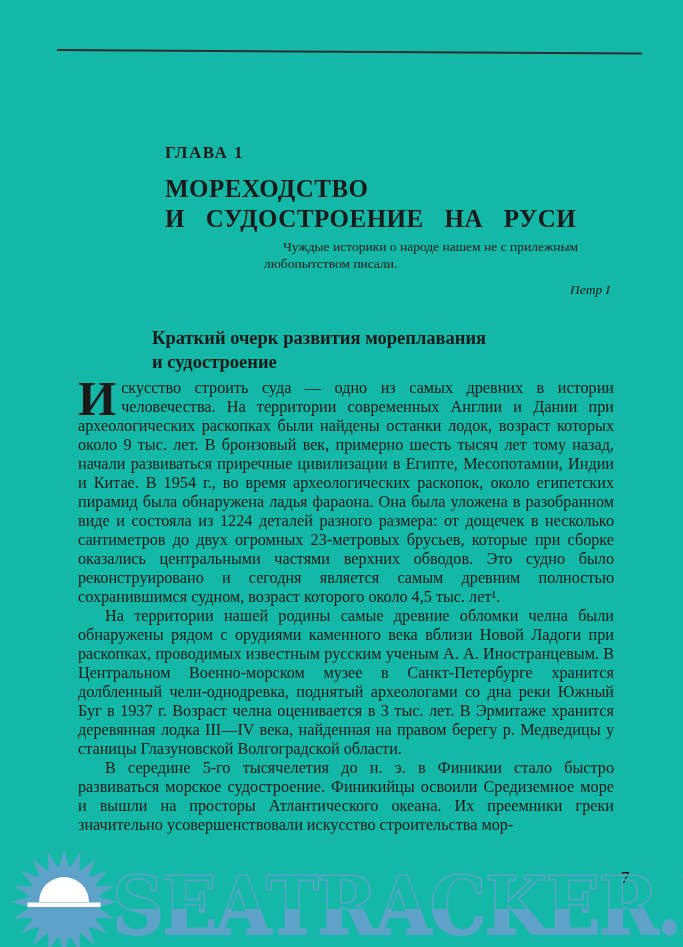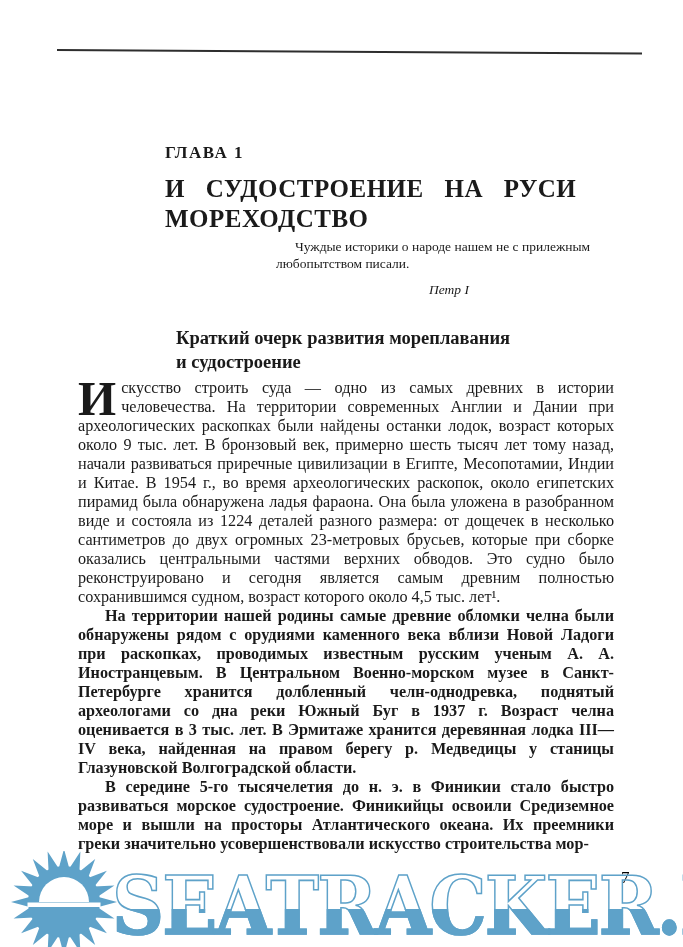--- a/index.html
+++ b/index.html
@@ -2,21 +2,21 @@
 <html style="--wm: #5EA2C9;"><head>
 <meta charset="utf-8">
 <style>
   :root { --wm: #5EA2C9; }
   * { box-sizing: border-box; }
   html, body { margin: 0; padding: 0; background: #e8e8e8; }
   .page {
     position: relative;
     width: 683px; height: 947px;
     margin: 0 auto;
-    background: #ffffff;
+    background: #14b8a6;
     overflow: hidden;
     font-family: "Liberation Serif", serif;
     color: #1a1a1a;
   }
   .top-rule {
     position: absolute;
     left: 57px; top: 49px;
     width: 585px; height: 2px;
     background: #2e2e2e;
     transform: rotate(0.35deg);
@@ -28,39 +28,39 @@
   }
   .chapter-title {
     margin: 11px 0 0 0;
     font-size: 25px; font-weight: bold;
     line-height: 30px;
     letter-spacing: 0.5px;
     word-spacing: 14px;
   }
   .epigraph {
     position: absolute; left: 264px; top: 238px; width: 348px;
-    font-size: 13.5px; line-height: 17px; margin-left: 12px;
+    font-size: 13.5px; line-height: 17px;
   }
   .epigraph-text { margin: 0; text-indent: 19px; }
   .epigraph-attr {
     margin: 9px 2px 0 0;
-    text-align: center; font-style: italic;
+    text-align: right; font-style: italic;
   }
   .section-title {
-    position: absolute; left: 176px; top: 327px;
+    position: absolute; left: 152px; top: 327px;
     margin: 0;
     font-size: 18.5px; font-weight: bold; line-height: 23.5px;
   }
   .body-text {
     position: absolute; left: 78px; top: 379px; width: 536px;
     font-size: 16.2px; line-height: 19px;
     text-align: justify;
   }
   .para { margin: 0; }
-  .para.indent { text-indent: 27px; font-weight: bold; }
+  .para.indent { text-indent: 27px; }
   .dropcap {
     float: left;
     font-size: 49px; line-height: 37px;
     font-weight: bold;
     padding: 1px 5px 0 0;
   }
   .page-number {
     position: absolute; left: 621px; top: 868px;
     font-size: 17px; color: #000;
     z-index: 2;
@@ -93,22 +93,22 @@
 </head>
 <body>
 
 <div class="page">
 
   <div class="top-rule"></div>
 
   <div class="chapter">
     <div class="chapter-label">ГЛАВА 1</div>
     <h1 class="chapter-title">
+      <div>МОРЕХОДСТВО</div>
       <div>И СУДОСТРОЕНИЕ НА РУСИ</div>
-      <div>МОРЕХОДСТВО</div>
     </h1>
   </div>
 
   <div class="epigraph">
     <p class="epigraph-text">Чуждые историки о народе нашем не с прилежным любопытством писали.</p>
     <p class="epigraph-attr">Петр I</p>
   </div>
 
   <h2 class="section-title">
     <div>Краткий очерк развития мореплавания</div>

